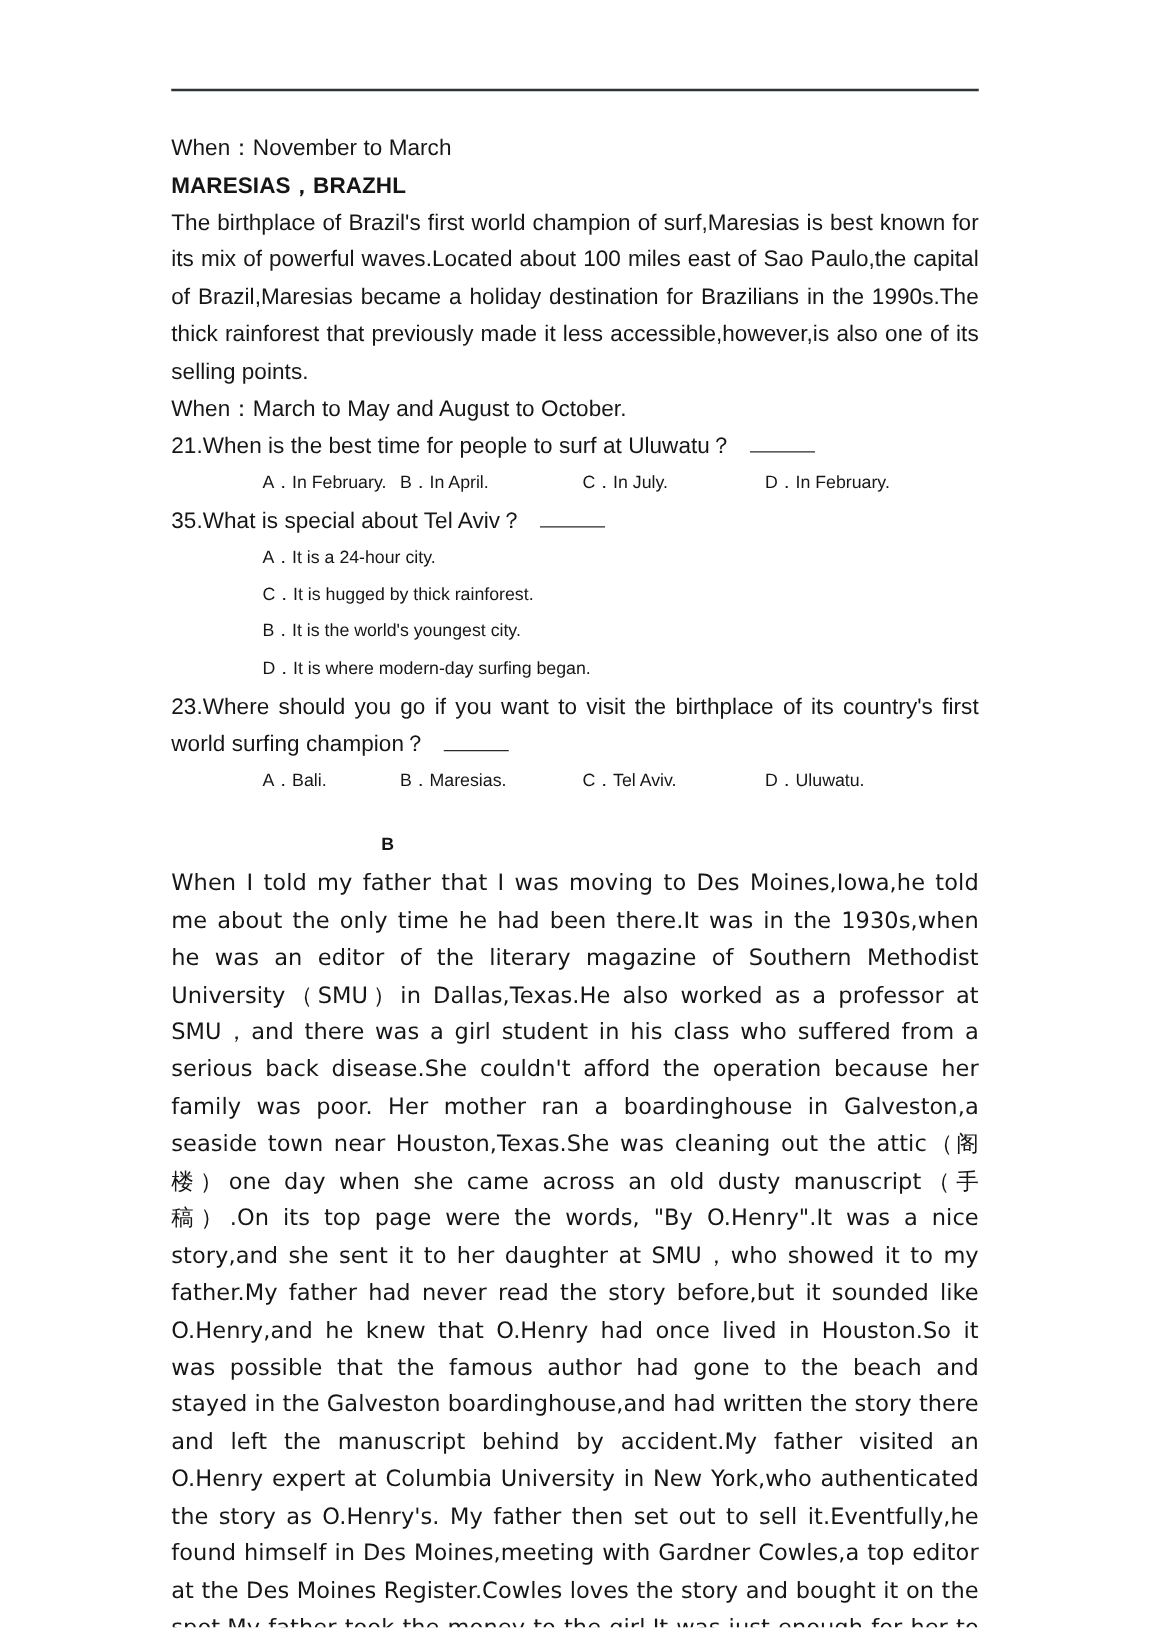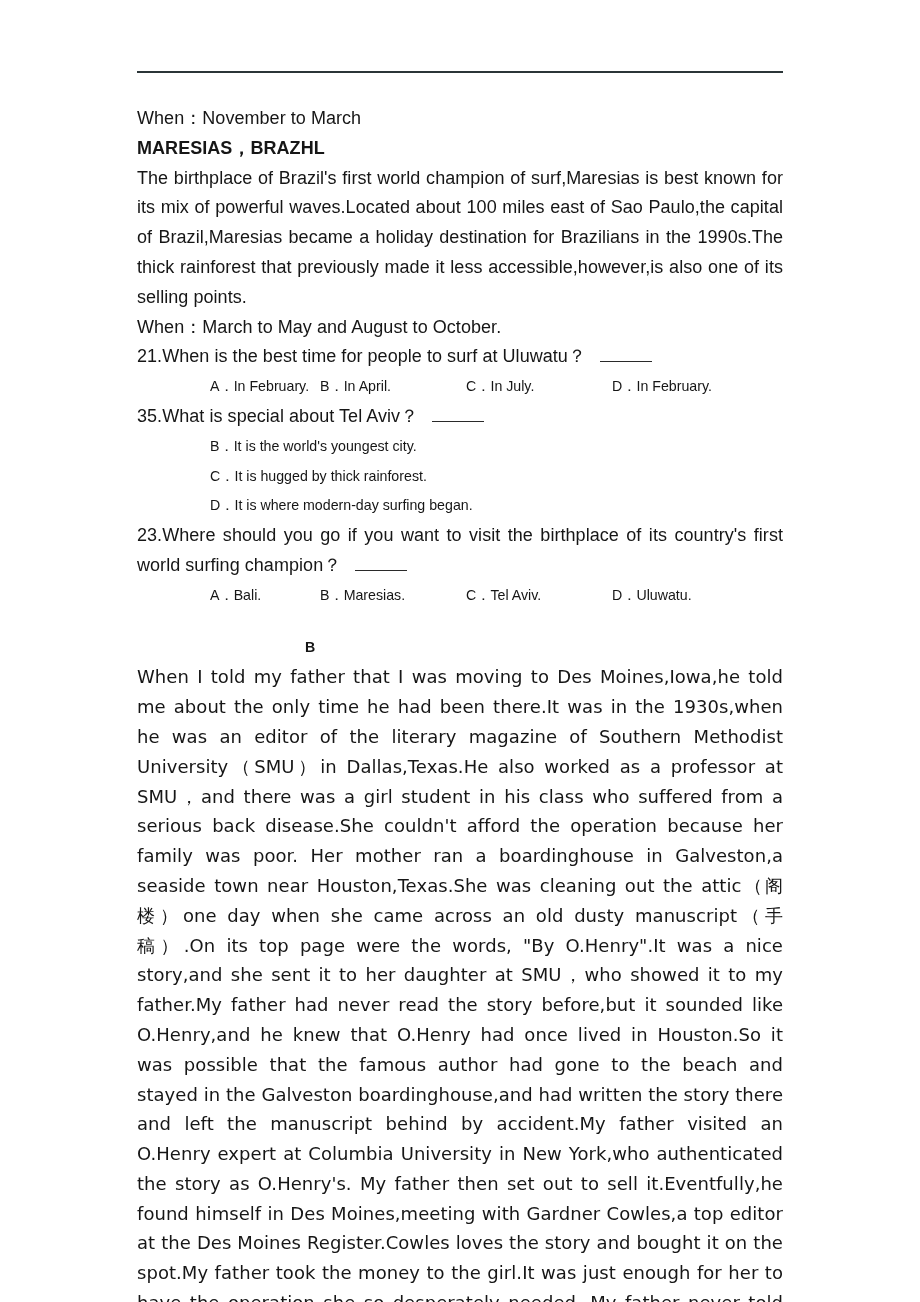--- a/index.html
+++ b/index.html
@@ -114,24 +114,27 @@
     <div class="opts">
       <span class="opt opt-a"><span class="optmark">A．</span><span>In February.</span></span>
       <span class="opt opt-b"><span class="optmark">B．</span><span>In April.</span></span>
       <span class="opt opt-c"><span class="optmark">C．</span><span>In July.</span></span>
       <span class="opt opt-d"><span class="optmark">D．</span><span>In February.</span></span>
     </div>
 
     <p class="q-line"><span>35.What is special about Tel Aviv？</span><span class="blank"></span></p>
 
     <div class="opts">
-      <span class="opt opt-a"><span class="optmark">B．</span><span>It is the world's youngest city.</span></span>
+      <span class="opt opt-a"><span class="optmark">A．</span><span>It is a 24-hour city.</span></span>
     </div>
     <div class="opts">
       <span class="opt opt-a"><span class="optmark">C．</span><span>It is hugged by thick rainforest.</span></span>
+    </div>
+    <div class="opts">
+      <span class="opt opt-a"><span class="optmark">B．</span><span>It is the world's youngest city.</span></span>
     </div>
     <div class="opts">
       <span class="opt opt-a"><span class="optmark">D．</span><span>It is where modern-day surfing began.</span></span>
     </div>
 
     <p class="just"><span>23.Where should you go if you want to visit the birthplace of its country's first world surfing champion？</span><span class="blank"></span></p>
 
     <div class="opts">
       <span class="opt opt-a"><span class="optmark">A．</span><span>Bali.</span></span>
       <span class="opt opt-b"><span class="optmark">B．</span><span>Maresias.</span></span>

